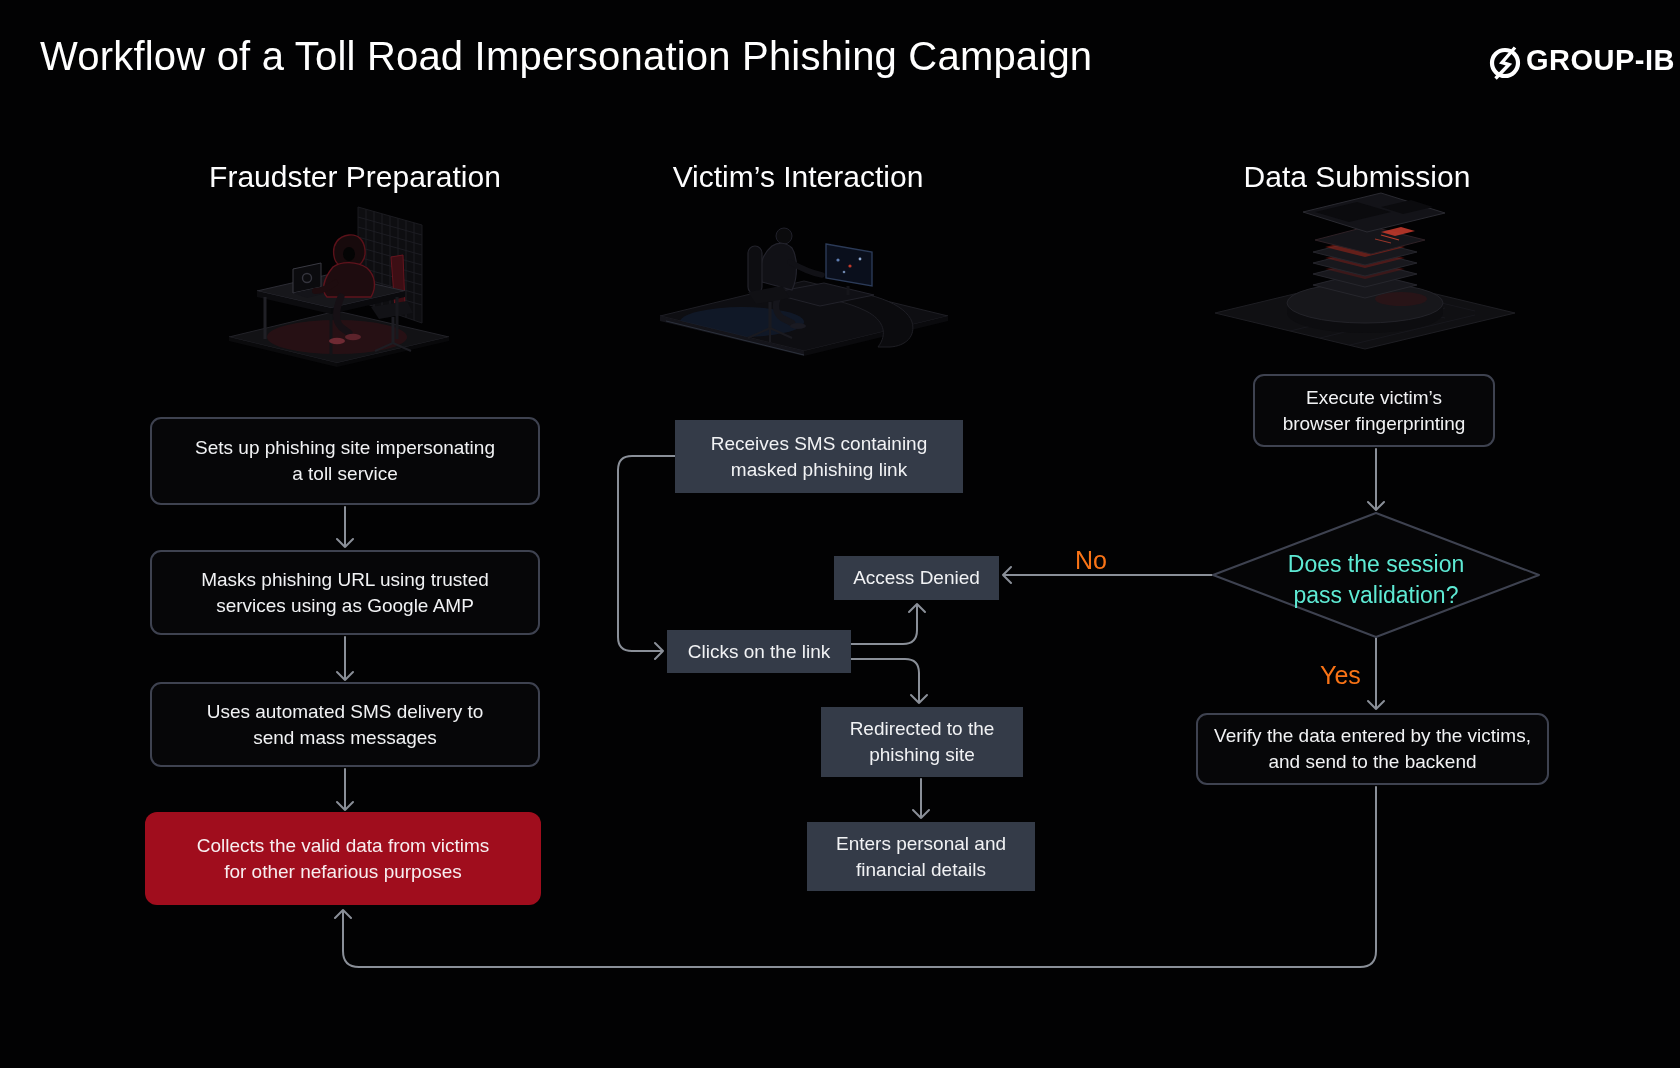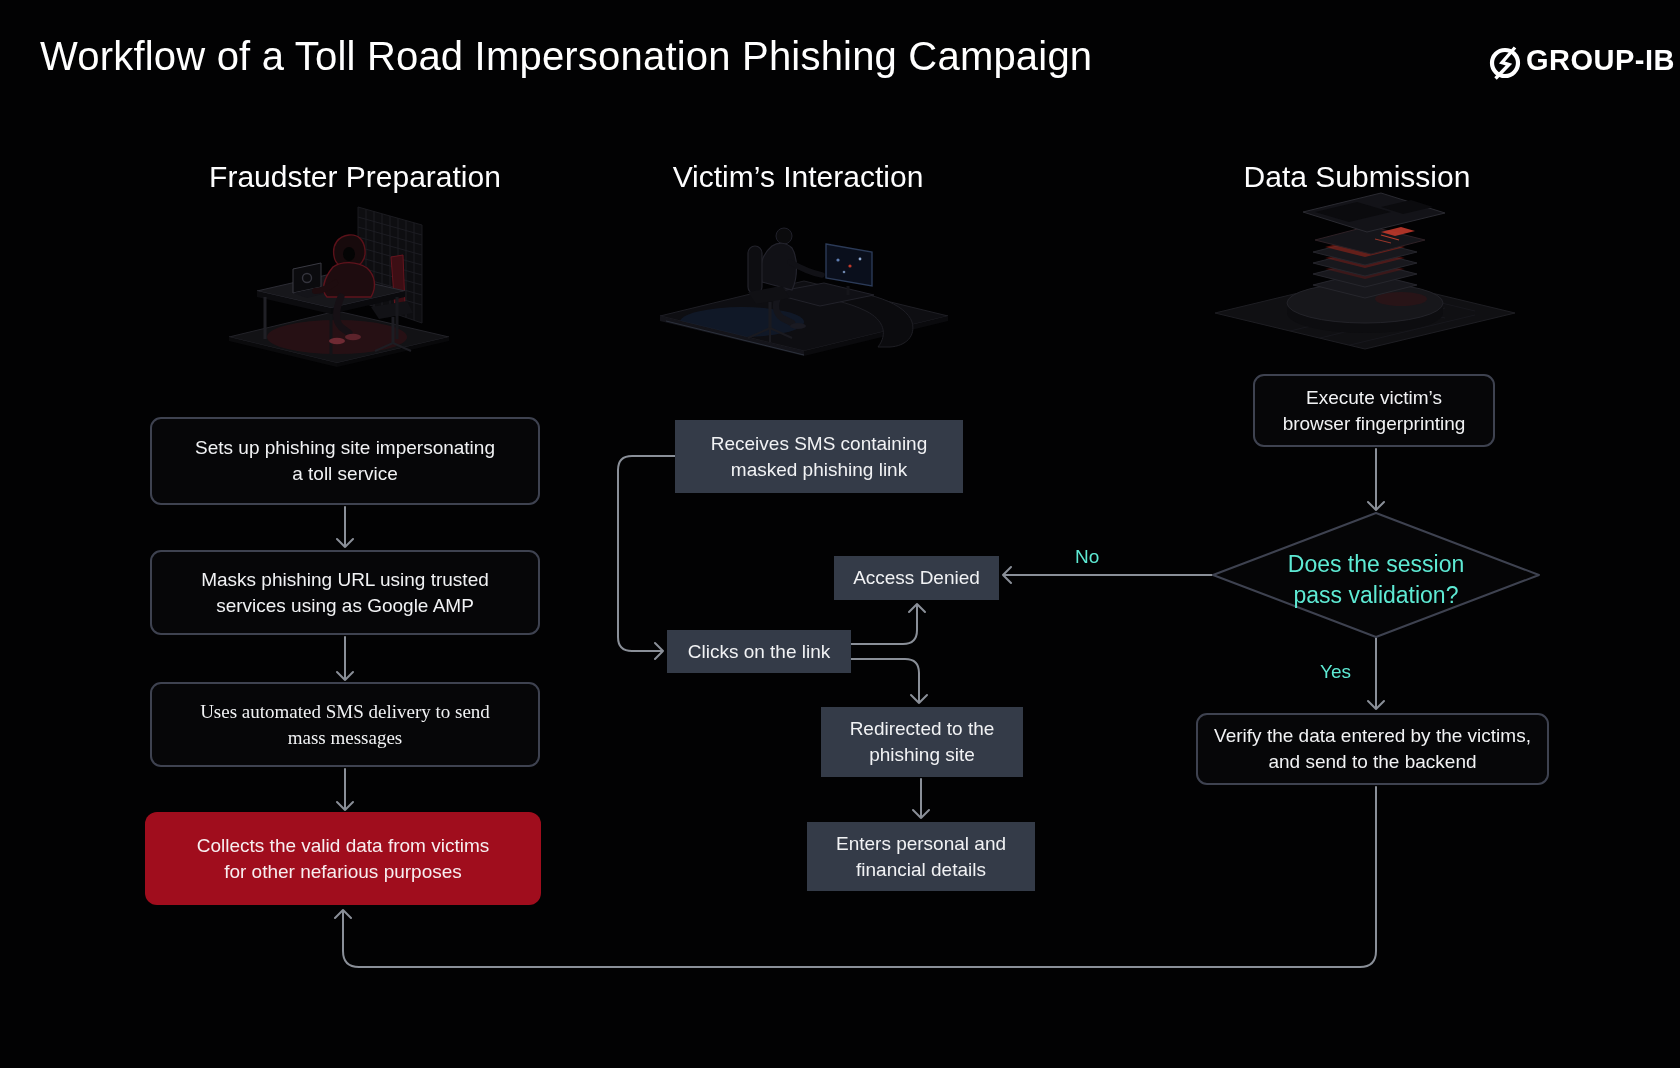--- a/index.html
+++ b/index.html
@@ -23,36 +23,36 @@
     position:absolute;display:flex;align-items:center;justify-content:center;
     text-align:center;font-size:19px;line-height:1.35;color:#f1f2f4;
     box-sizing:border-box;
   }
   .outlined{background:#060608;border:2px solid #3e4250;border-radius:11px;}
   .slate{background:#343b48;border-radius:0;}
   .red{background:#a00d1d;border-radius:12px;color:#f7eef0;}
   
   .n-f1{left:150px;top:417px;width:390px;height:88px;padding:0 40px;}
   .n-f2{left:150px;top:550px;width:390px;height:85px;padding:0 40px;}
-  .n-f3{left:150px;top:682px;width:390px;height:85px;padding:0 40px;font-family:Liberation Serif, serif;}
+  .n-f3{left:150px;top:682px;width:390px;height:85px;padding:0 40px;}
   .n-f4{left:145px;top:812px;width:396px;height:93px;padding:0 42px;}
   
   .n-v1{left:675px;top:420px;width:288px;height:73px;padding:0 20px;}
   .n-v2{left:834px;top:556px;width:165px;height:44px;padding:0 10px;}
   .n-v3{left:667px;top:630px;width:184px;height:43px;padding:0 10px;}
   .n-v4{left:821px;top:707px;width:202px;height:70px;padding:0 12px;justify-content:center;}
   .n-v5{left:807px;top:822px;width:228px;height:69px;padding:0 12px;}
   
   .n-d1{left:1253px;top:374px;width:242px;height:73px;padding:0 24px;}
   .n-d2{left:1196px;top:713px;width:353px;height:72px;padding:0 14px;}
   .diamond-label{
     position:absolute;left:1286px;top:549px;width:180px;text-align:center;
     font-size:23px;line-height:1.35;color:#5eead4;
   }
-  .branch-label{position:absolute;font-size:19px;color:#5eead4;}
+  .branch-label{position:absolute;font-size:25px;color:#f97316;}
   .label-no{left:1075px;top:546px;}
   .label-yes{left:1320px;top:661px;}
   .connectors{position:absolute;left:0;top:0;pointer-events:none;}
 </style>
 </head>
 <body>
 
 <div class="canvas">
 
   <h1 class="title">Workflow of a Toll Road Impersonation Phishing Campaign</h1>

